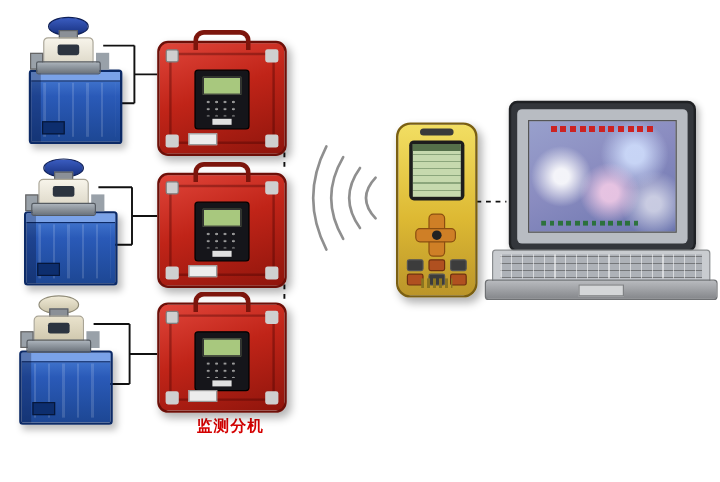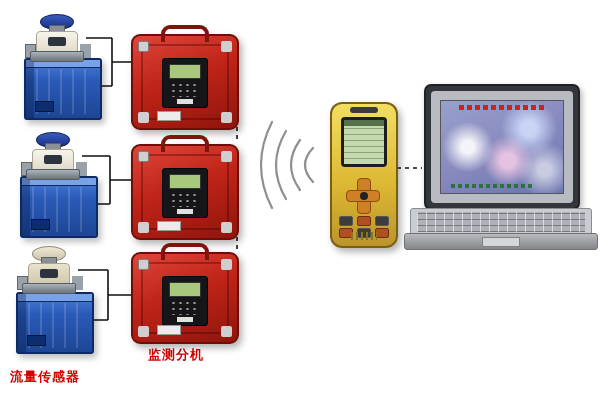--- a/index.html
+++ b/index.html
@@ -214,16 +214,15 @@
       </div>
     </div>
   </div>
   <div class="lt-base">
     <div class="lt-keys"></div>
   </div>
   <div class="lt-front">
     <div class="lt-tpad"></div>
   </div>
 
-  <div class="lbl" style="left:10px;top:368px;">流量传感器</div>
-  <div class="lbl" style="left:148px;top:346px;">监测分机</div>
+  <div class="lbl" style="left:164px;top:346px;">监测分机</div>
 
 </div>
 
 </body></html>

